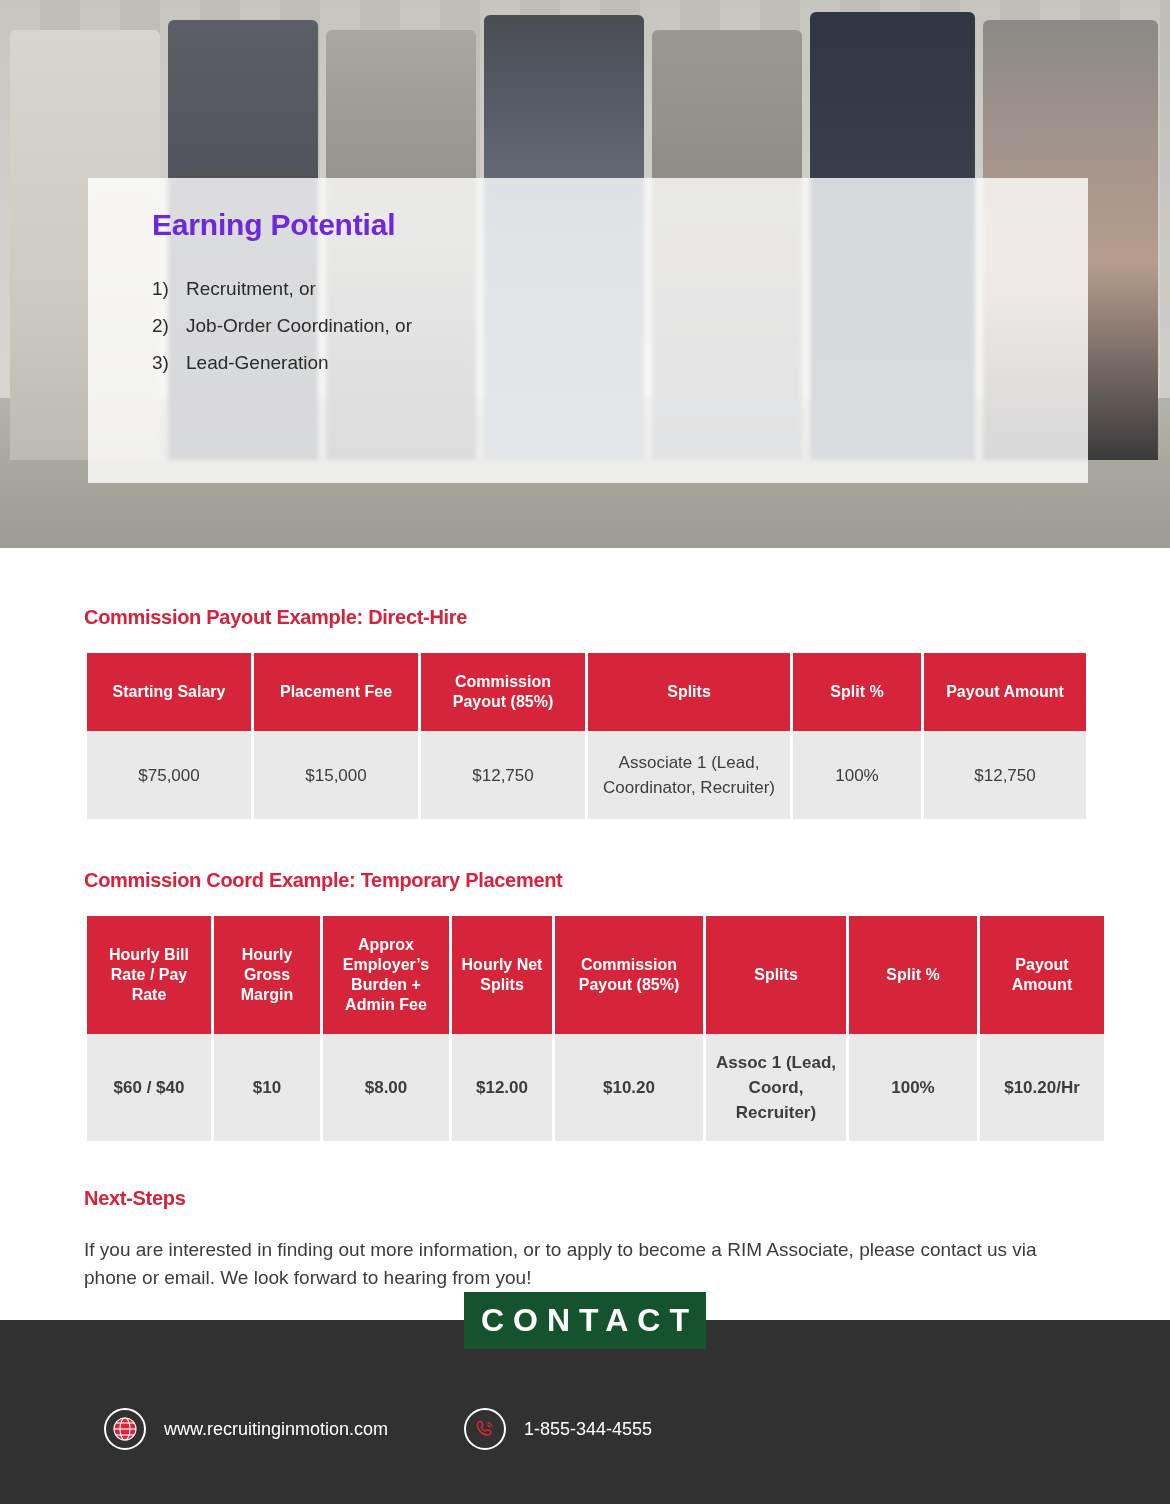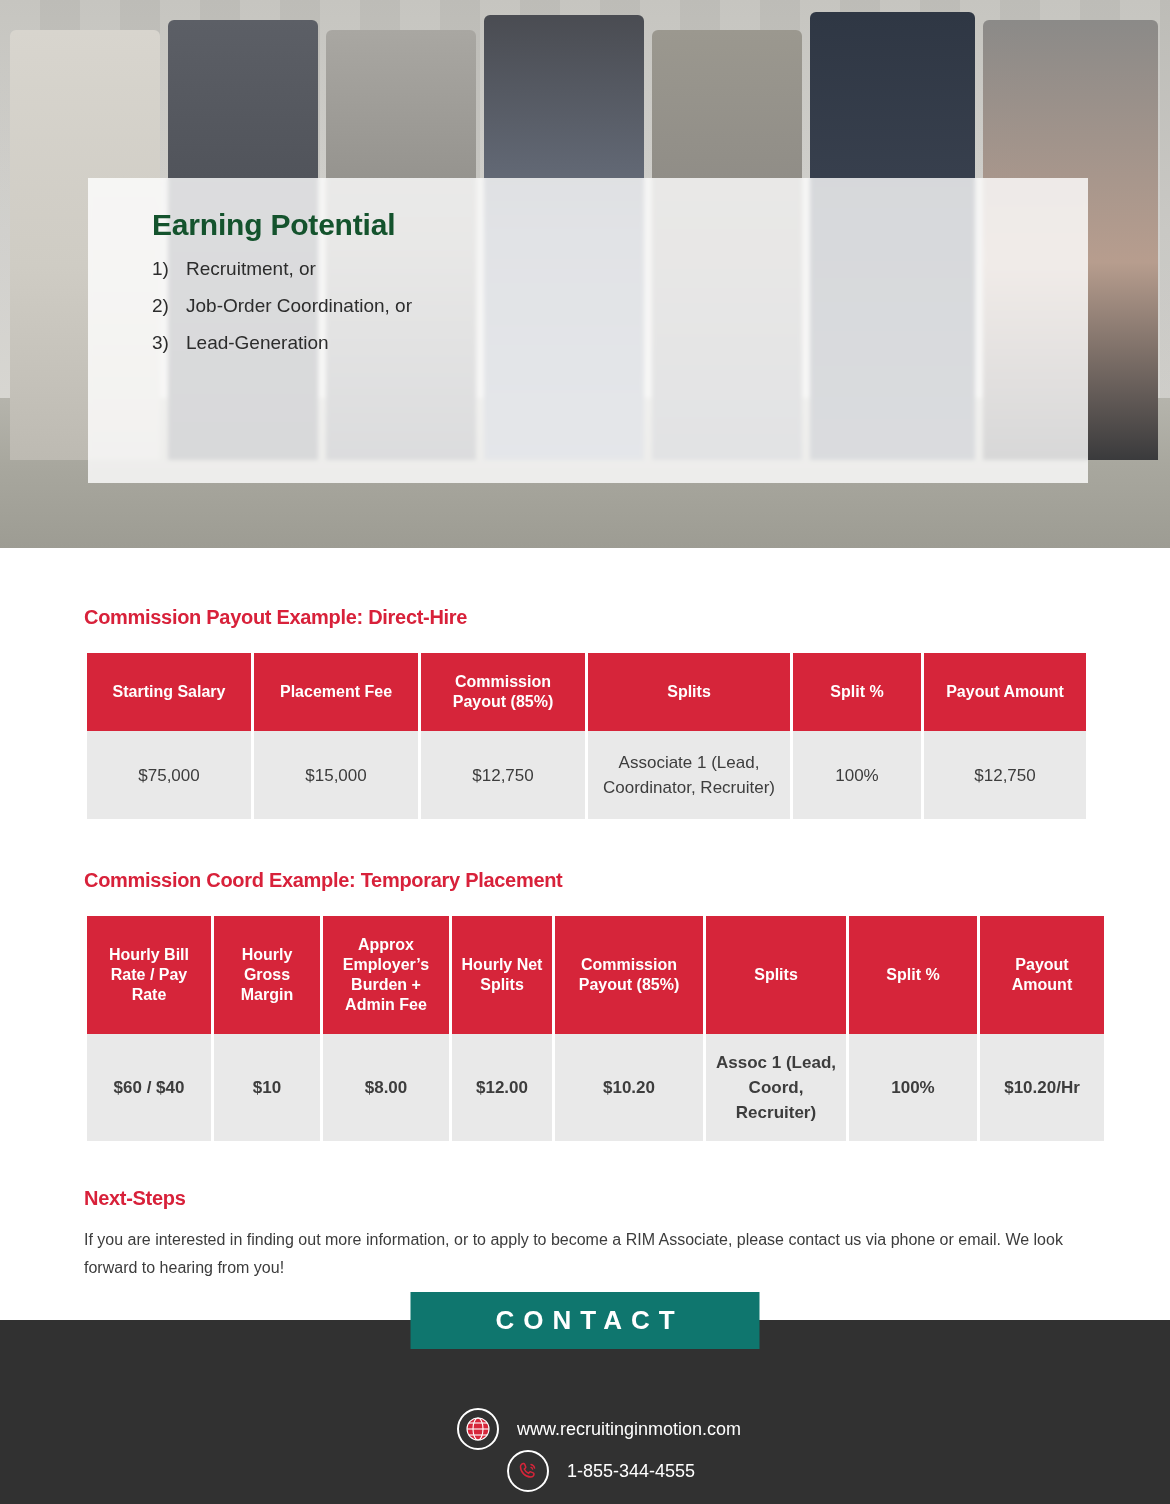--- a/index.html
+++ b/index.html
@@ -67,25 +67,25 @@
     background: rgba(255,255,255,0.80);
     backdrop-filter: blur(2px);
   }
   .hero-inner {
     position: absolute;
     left: 152px;
     top: 208px;
     width: 870px;
   }
   .hero-title {
-    color: #14532d;
+    color: #6d28d9;
     font-size: 30px;
     font-weight: bold;
     letter-spacing: -0.2px;
-    margin-bottom: 8px;
+    margin-bottom: 28px;
   }
   .hero-para {
     color: #3c3c3c;
     font-size: 18.5px;
     line-height: 27px;
     width: 860px;
     margin-bottom: 20px;
   }
   .hero-list { list-style: none; }
   .hero-li {
@@ -134,61 +134,60 @@
     vertical-align: middle;
     font-weight: normal;
   }
   .t1 th { height: 78px; }
   .t1 td { height: 88px; }
   .t2 th { height: 118px; }
   .t2 td { height: 92px; font-weight: bold; }
 
   .next-wrap { margin-top: 46px; }
   .next-para {
-    margin-top: 16px;
+    margin-top: 26px;
     color: #3c3c3c;
-    font-size: 16px;
+    font-size: 19px;
     line-height: 28px;
     width: 1000px;
   }
 
   
   .footer {
     position: absolute;
     left: 0; bottom: 0;
     width: 1170px;
     height: 184px;
     background: #313131;
   }
   .contact-badge {
     position: absolute;
     left: 50%;
     transform: translateX(-50%);
     top: -28px;
-    width: 349px;
+    width: 242px;
     height: 57px;
-    background: #0f766e;
+    background: #14532d;
     color: #ffffff;
-    font-size: 26px;
+    font-size: 32px;
     font-weight: bold;
     letter-spacing: 9px;
     display: flex;
     align-items: center;
     justify-content: center;
     text-indent: 9px;
   }
   .contact-row {
     position: absolute;
     top: 88px;
     left: 0;
     width: 1170px;
     display: flex;
     align-items: center;
     padding-left: 104px;
-    flex-direction: column;
   }
   .contact-item {
     display: flex;
     align-items: center;
   }
   .ci-1 { width: 360px; }
   .ci-2 { width: 260px; }
   .ci-3 { width: 380px; }
   .icon-ring {
     width: 42px; height: 42px;

